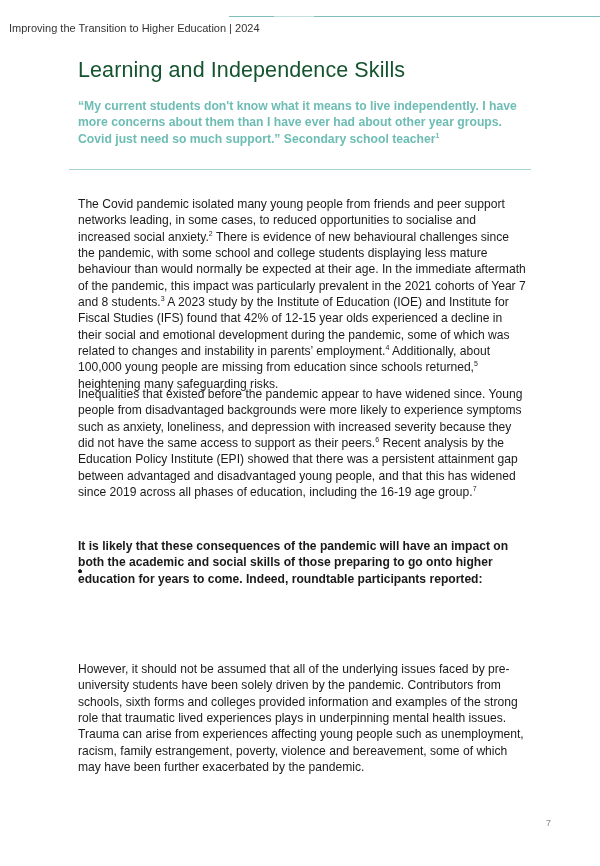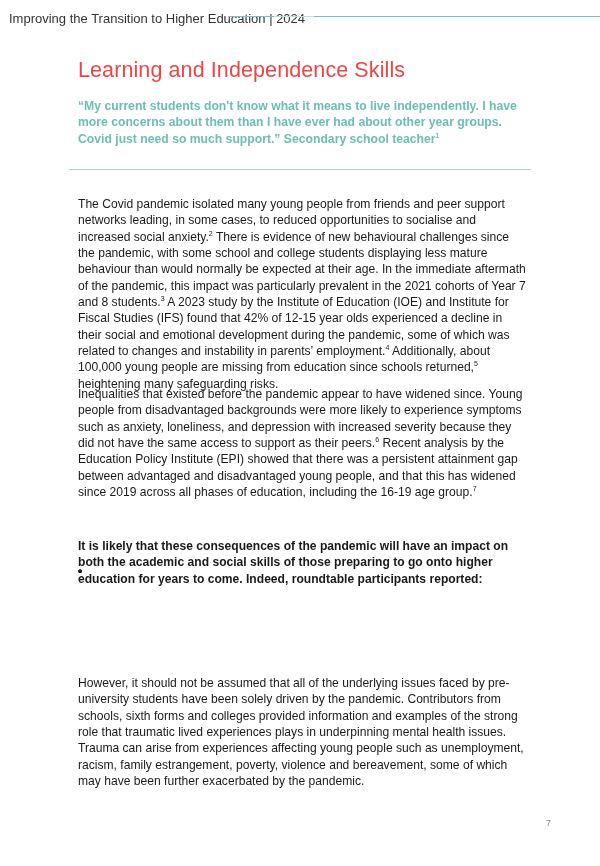--- a/index.html
+++ b/index.html
@@ -1,33 +1,33 @@
 <!DOCTYPE html>
 <html><head>
 <meta charset="utf-8">
 <style>
   html, body { margin: 0; padding: 0; background: #ffffff; }
   body { width: 600px; height: 866px; position: relative; overflow: hidden;
          font-family: "Liberation Sans", sans-serif; color: #1a1a1a; }
-  .running-header { position: absolute; top: 11px; left: 9px; font-size: 13px; color: #333; white-space: nowrap; }
+  .running-header { position: absolute; top: 22px; left: 9px; font-size: 11px; color: #333; white-space: nowrap; }
   .header-rule { position: absolute; top: 16px; left: 229px; right: 0; height: 1px; background: #7fbfbb; }
   .header-rule .gap { position: absolute; left: 45px; width: 40px; top: 0; height: 1px; background: #bfe0dd; }
-  .page-title { position: absolute; top: 58px; left: 78px; font-size: 21.5px; color: #ef4444; font-weight: normal; margin: 0; letter-spacing: 0.1px; }
+  .page-title { position: absolute; top: 58px; left: 78px; font-size: 21.5px; color: #14532d; font-weight: normal; margin: 0; letter-spacing: 0.1px; }
   .pull-quote { position: absolute; top: 98px; left: 78px; width: 440px; font-size: 12.2px; line-height: 16.3px; color: #6dbdb5; font-weight: bold; margin: 0; }
   .pull-quote sup { font-size: 7px; vertical-align: 5px; line-height: 0; }
   .quote-rule { position: absolute; top: 169px; left: 69px; width: 462px; height: 1px; background: #a9d4d1; }
   .body-text { position: absolute; left: 78px; width: 450px; font-size: 12.1px; line-height: 16.35px; margin: 0; color: #1a1a1a; }
   .body-text sup { font-size: 7px; vertical-align: 5px; line-height: 0; }
   #p1 { top: 196px; }
   #p2 { top: 386px; }
   #p3 { top: 538px; font-weight: bold; }
   #bullets { position: absolute; top: 564px; left: 78px; width: 450px; margin: 0; padding: 0; list-style: none; font-size: 12.1px; line-height: 16.35px; }
   #bullets li { position: relative; padding-left: 15px; }
   #bullets li .bullet { position: absolute; left: 0; top: 0; }
-  #p4 { top: 675px; }
+  #p4 { top: 661px; }
   .page-number { position: absolute; top: 818px; left: 546px; font-size: 9px; color: #888; }
 </style>
 </head>
 <body>
 
 <div class="running-header">Improving the Transition to Higher Education | 2024</div>
 <div class="header-rule">
     <div class="gap"></div>
   </div>
 

